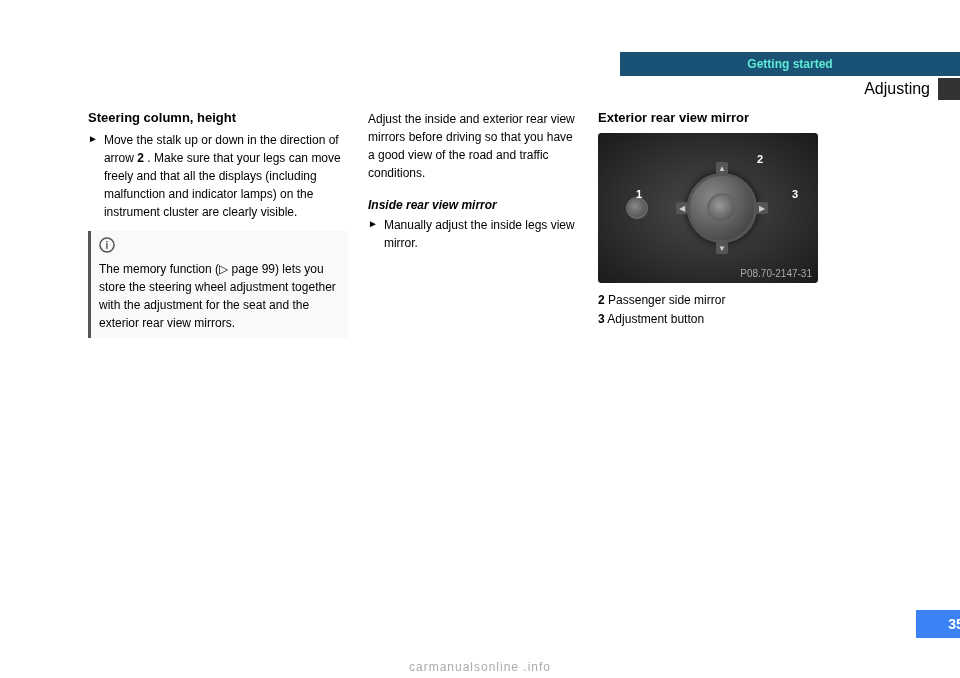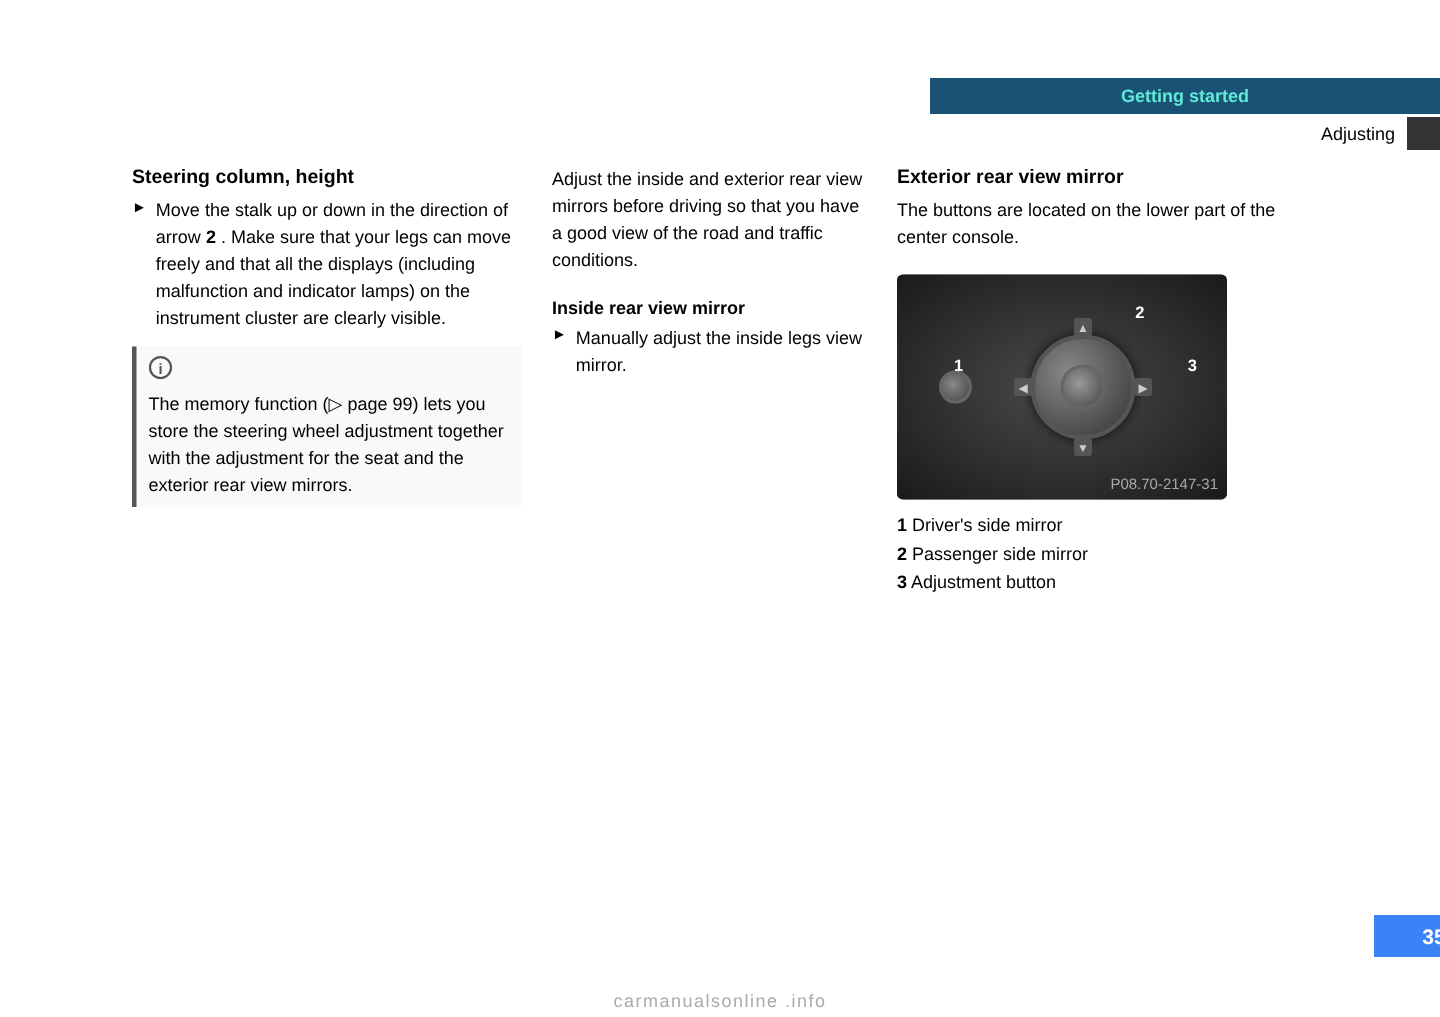--- a/index.html
+++ b/index.html
@@ -37,21 +37,21 @@
 
     .adjusting-row {
       display: flex;
       align-items: center;
       justify-content: flex-end;
       width: 340px;
       margin-top: 2px;
     }
 
     .adjusting-label {
-      font-size: 12px;
+      font-size: 16px;
       color: #000;
       margin-right: 8px;
     }
 
     .adjusting-block {
       width: 22px;
       height: 22px;
       background: #333;
     }
 
@@ -107,20 +107,21 @@
       font-size: 13px;
       font-weight: bold;
       margin-bottom: 6px;
     }
 
     .section-subtitle {
       font-size: 12px;
       font-weight: bold;
       margin-top: 10px;
       margin-bottom: 4px;
+      font-style: italic;
     }
 
     .body-text {
       font-size: 12px;
       line-height: 1.5;
       margin-bottom: 16px;
     }
 
     .bullet-row {
       display: flex;
@@ -299,21 +300,20 @@
     <div class="body-text">Adjust the inside and exterior rear view mirrors before driving so that you have a good view of the road and traffic conditions.</div>
     <div class="section-subtitle">Inside rear view mirror</div>
     <div class="bullet-row">
       <span class="bullet-arrow">►</span>
       <span class="bullet-text">Manually adjust the inside legs view mirror.</span>
     </div>
   </div>
 
   <div class="col-right">
     <div class="section-title">Exterior rear view mirror</div>
-    <div class="body-text">The buttons are located on the lower part of the center console.</div>
 
     <div class="mirror-image-container">
       <div class="control-panel">
 
         <div style="position:absolute; left:28px; top:50%; transform:translateY(-50%); display:flex; flex-direction:column; gap:6px; align-items:center;">
           <div style="width:22px;height:22px;border-radius:50%;background:radial-gradient(circle at 40% 40%,#888,#444);border:2px solid #666;"></div>
         </div>
 
         <div class="dial-outer">
 
@@ -337,25 +337,20 @@
 
         <div class="img-num img-num-1">1</div>
         <div class="img-num img-num-2">2</div>
         <div class="img-num img-num-3">3</div>
 
         <div class="mirror-image-label">P08.70-2147-31</div>
       </div>
     </div>
 
     <div class="caption-list">
-      <div class="caption-item">
-        <span class="caption-num">1</span>
-        <span> </span>
-        <span>Driver's side mirror</span>
-      </div>
       <div class="caption-item">
         <span class="caption-num">2</span>
         <span> </span>
         <span>Passenger side mirror</span>
       </div>
       <div class="caption-item">
         <span class="caption-num">3</span>
         <span> </span>
         <span>Adjustment button</span>
       </div>

